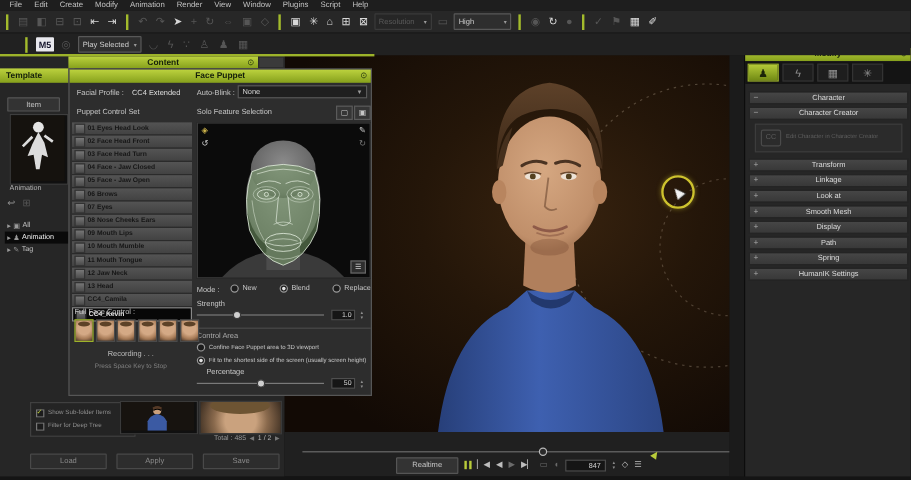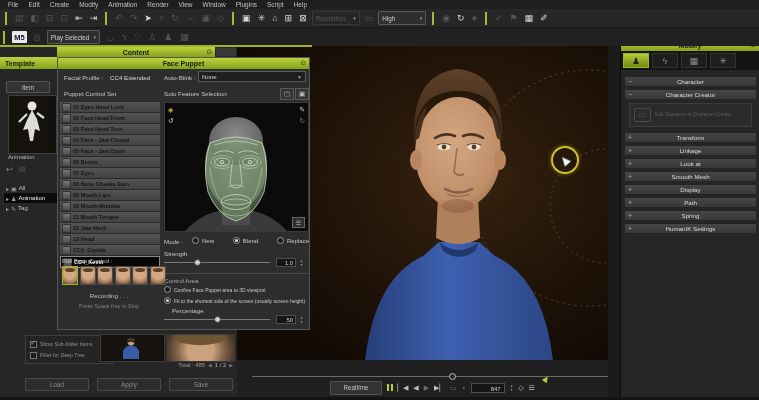--- a/index.html
+++ b/index.html
@@ -6,21 +6,21 @@
   body{width:759px;height:400px;position:relative;overflow:hidden;background:#151515;
        font-family:"Liberation Sans",sans-serif;color:#c9c9c9;-webkit-font-smoothing:antialiased;}
   .abs{position:absolute;}
   
   #menubar{left:0;top:0;width:759px;height:9px;background:#1e1e1e;display:flex;align-items:center;
            font-size:6.5px;color:#c2c2c2;padding-left:3px;z-index:8;}
   #menubar span{padding:0 5px;cursor:default;}
   #toolbar1{left:0;top:9px;width:759px;height:19px;background:#272727;border-bottom:1px solid #171717;
             display:flex;align-items:center;gap:3px;padding-left:2px;z-index:8;box-sizing:border-box;}
   #toolbar2{left:0;top:28px;width:759px;height:18px;background:#212121;display:flex;align-items:center;
-            gap:4px;padding-left:0;z-index:8;box-sizing:border-box;}
+            gap:4px;padding-left:18px;z-index:8;box-sizing:border-box;}
   .vsep{width:2px;height:13px;background:#a3bb2c;margin:0 3px;flex:0 0 auto;}
   .ico{font-size:9px;line-height:13px;color:#b9b9b9;flex:0 0 auto;padding:0 2px;cursor:default;}
   .ico.dim{color:#565656;}
   .ico.b{color:#d8d8d8;}
   .drop{height:12px;background:#2e2e2e;border:1px solid #585858;border-radius:1px;display:flex;
         align-items:center;font-size:6.3px;color:#cfcfcf;padding:0 3px;gap:4px;flex:0 0 auto;min-width:40px;justify-content:space-between;}
   .drop.dim{color:#5a5a5a;border-color:#3a3a3a;background:#262626;}
   .drop b{font-size:5px;color:#9a9a9a;font-weight:normal;}
   .logo{width:15px;height:12px;background:#e8e8ee;color:#15152d;font-size:7.5px;font-weight:bold;
         display:flex;align-items:center;justify-content:center;border-radius:1px;flex:0 0 auto;}

